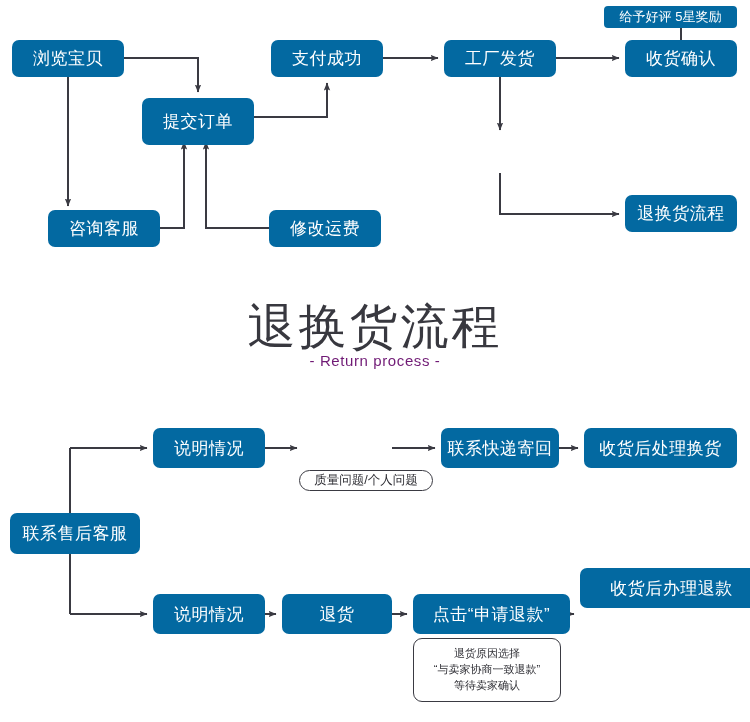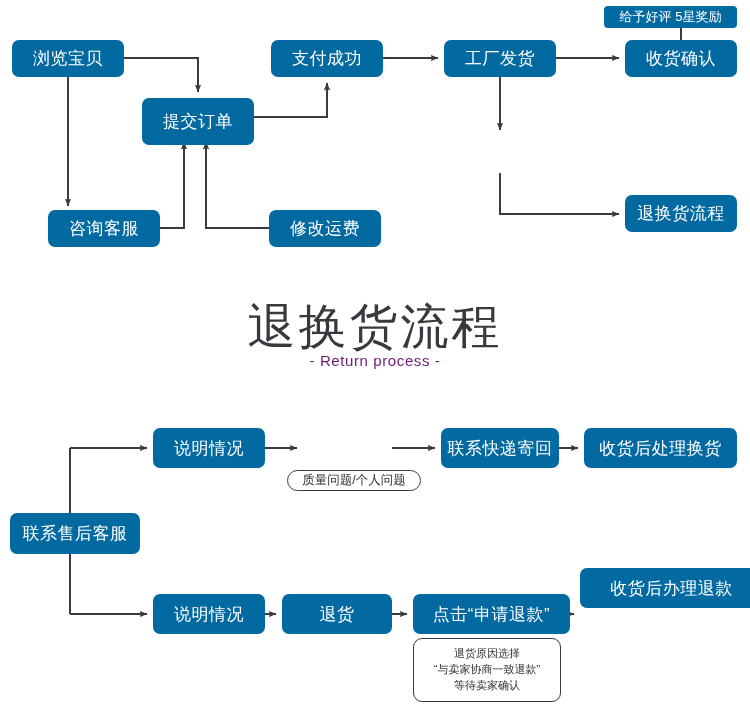--- a/index.html
+++ b/index.html
@@ -60,20 +60,21 @@
     justify-content: center;
     text-align: center;
     box-sizing: border-box;
     z-index: 3;
     line-height: 1.45;
   }
   .note.pill {
     border-radius: 11px;
     font-size: 12.5px;
     padding: 0 6px;
+    margin-left: 12px;
   }
   .note.block {
     font-size: 11px;
     padding: 6px 10px;
     flex-direction: column;
   }
   .note.block span { display: block; }
   #title-block {
     position: absolute;
     left: 0;

